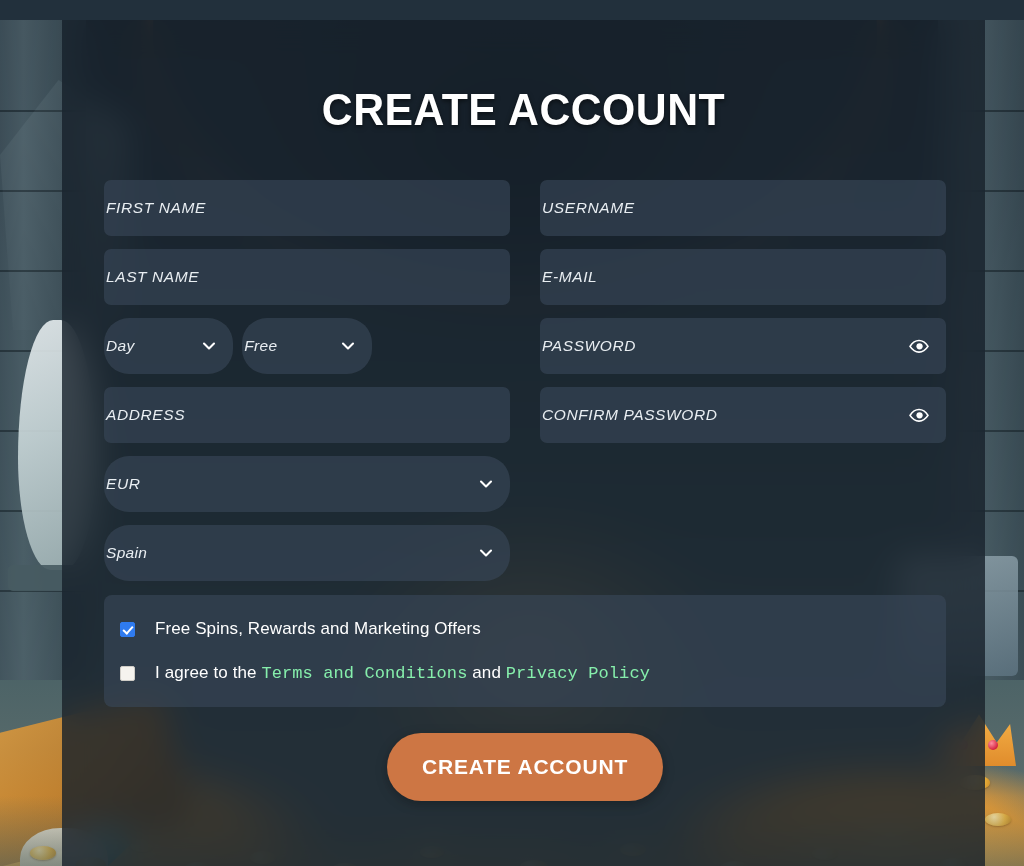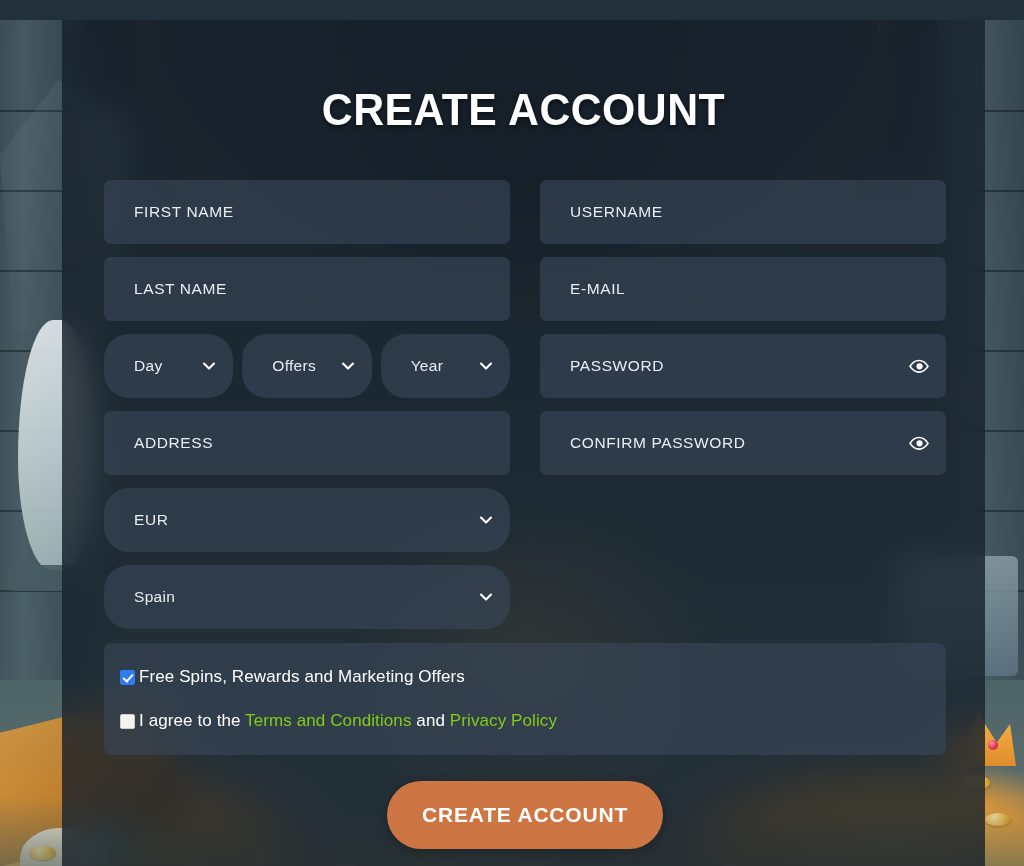--- a/index.html
+++ b/index.html
@@ -182,32 +182,33 @@
 
   .grid {
     display: grid;
     grid-template-columns: 406px 406px;
     column-gap: 30px;
     row-gap: 13px;
   }
 
   .field {
     position: relative;
-    height: 64px;
+    height: 56px;
     border-radius: 7px;
     background: rgba(58, 73, 88, 0.62);
     display: flex;
     align-items: center;
-    padding: 0 30px;
+    padding: 0 2px;
     box-sizing: border-box;
     color: #eef2f5;
     font-size: 15.5px;
     letter-spacing: 0.2px;
     cursor: text;
     user-select: none;
+    font-style: italic;
   }
   .field.select { cursor: pointer; padding-right: 44px; border-radius: 25px; }
 
   .field .placeholder {
     color: #e9eef2;
     font-size: 15.5px;
     letter-spacing: 0.3px;
   }
   .field.caps .placeholder { letter-spacing: 0.6px; }
 
@@ -243,21 +244,21 @@
     margin-top: 14px;
     width: 842px;
     box-sizing: border-box;
     background: rgba(58, 73, 88, 0.62);
     border-radius: 8px;
     padding: 18px 16px 18px 16px;
   }
   .consent-row {
     display: flex;
     align-items: center;
-    gap: 4px;
+    gap: 20px;
     height: 32px;
   }
   .consent-row + .consent-row { margin-top: 12px; }
 
   .cb {
     width: 15px; height: 15px;
     border-radius: 2px;
     flex: 0 0 auto;
     position: relative;
     cursor: pointer;
@@ -281,23 +282,24 @@
     border: 1px solid #cfcdc7;
     box-sizing: border-box;
   }
 
   .consent-label {
     color: #ffffff;
     font-size: 17px;
     letter-spacing: 0.1px;
   }
   .link {
-    color: #84cc16;
+    color: #86efac;
     cursor: pointer;
     text-decoration: none;
+    font-family: Liberation Mono, monospace;
   }
 
   .submit-wrap {
     margin-top: 26px;
     display: flex;
     justify-content: center;
   }
   .submit-btn {
     width: 276px;
     height: 68px;
@@ -395,29 +397,21 @@
         <div class="dob-row">
           <div class="field select">
             <span class="placeholder">Day</span>
             <span class="chevron">
               <svg viewBox="0 0 16 16" width="16" height="16" aria-hidden="true">
                 <path d="M3 5.5 L8 10.5 L13 5.5" fill="none" stroke="#ffffff" stroke-width="2.1" stroke-linecap="round" stroke-linejoin="round"></path>
               </svg>
             </span>
           </div>
           <div class="field select">
-            <span class="placeholder">Offers</span>
-            <span class="chevron">
-              <svg viewBox="0 0 16 16" width="16" height="16" aria-hidden="true">
-                <path d="M3 5.5 L8 10.5 L13 5.5" fill="none" stroke="#ffffff" stroke-width="2.1" stroke-linecap="round" stroke-linejoin="round"></path>
-              </svg>
-            </span>
-          </div>
-          <div class="field select">
-            <span class="placeholder">Year</span>
+            <span class="placeholder">Free</span>
             <span class="chevron">
               <svg viewBox="0 0 16 16" width="16" height="16" aria-hidden="true">
                 <path d="M3 5.5 L8 10.5 L13 5.5" fill="none" stroke="#ffffff" stroke-width="2.1" stroke-linecap="round" stroke-linejoin="round"></path>
               </svg>
             </span>
           </div>
         </div>
 
         <div class="field caps">
           <span class="placeholder">PASSWORD</span>

